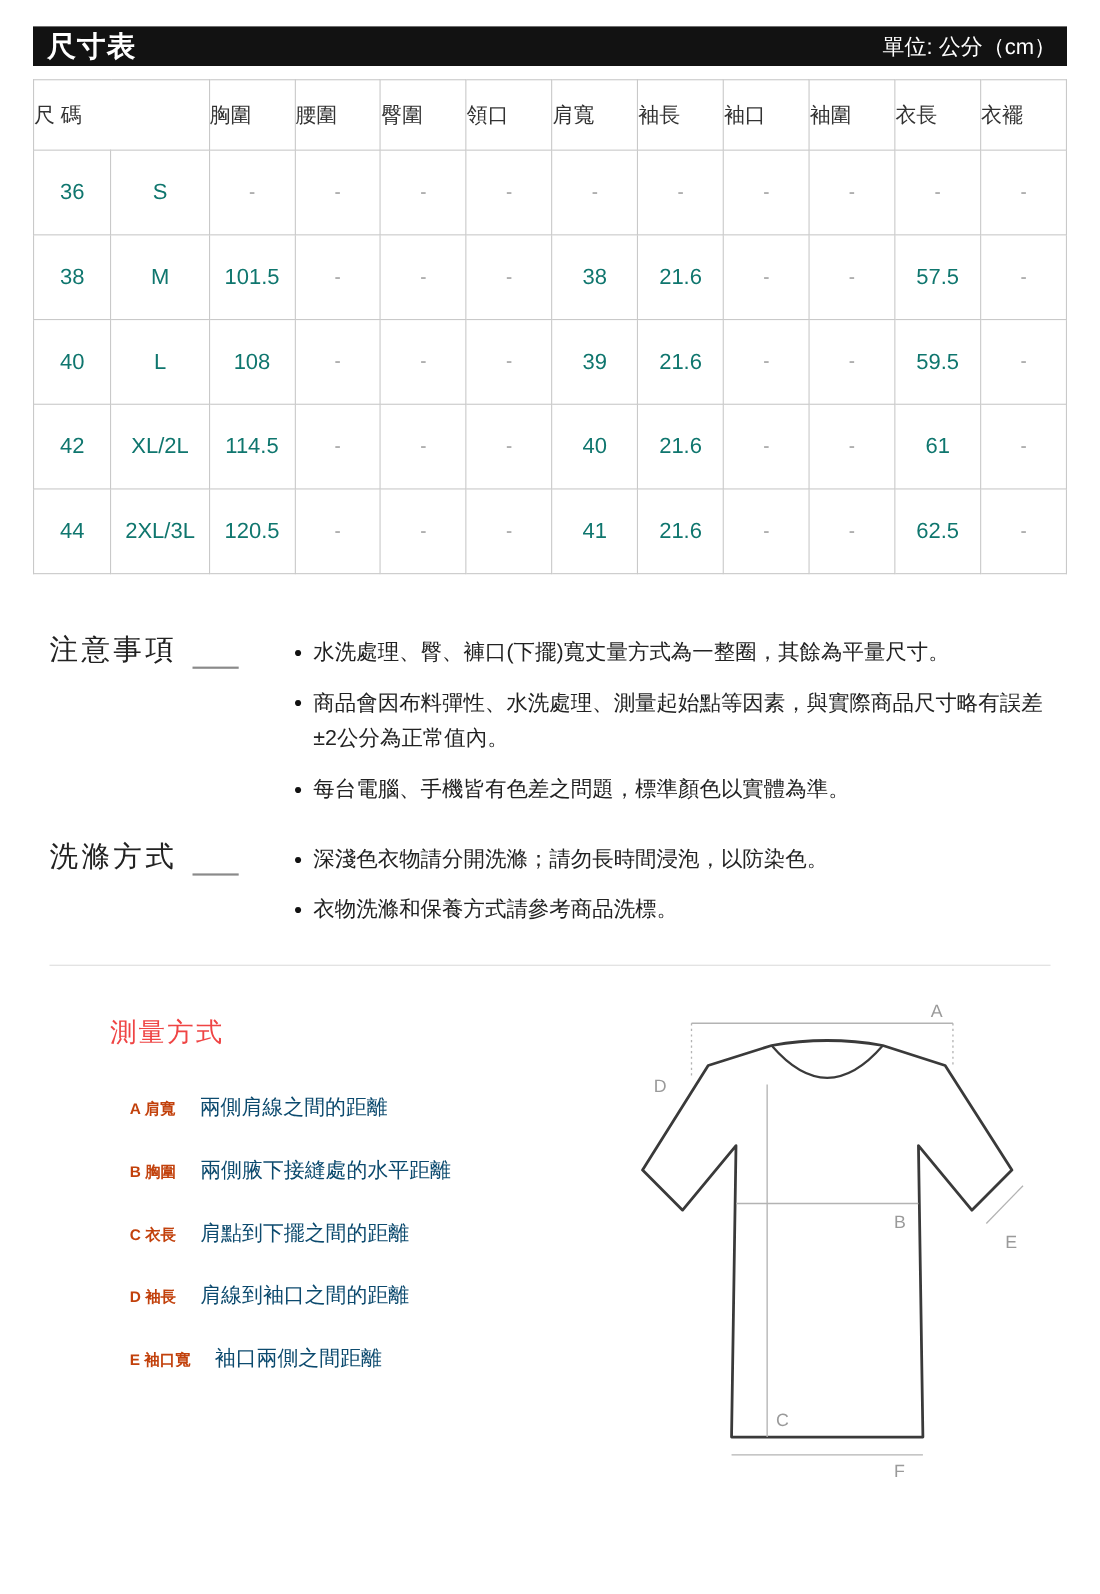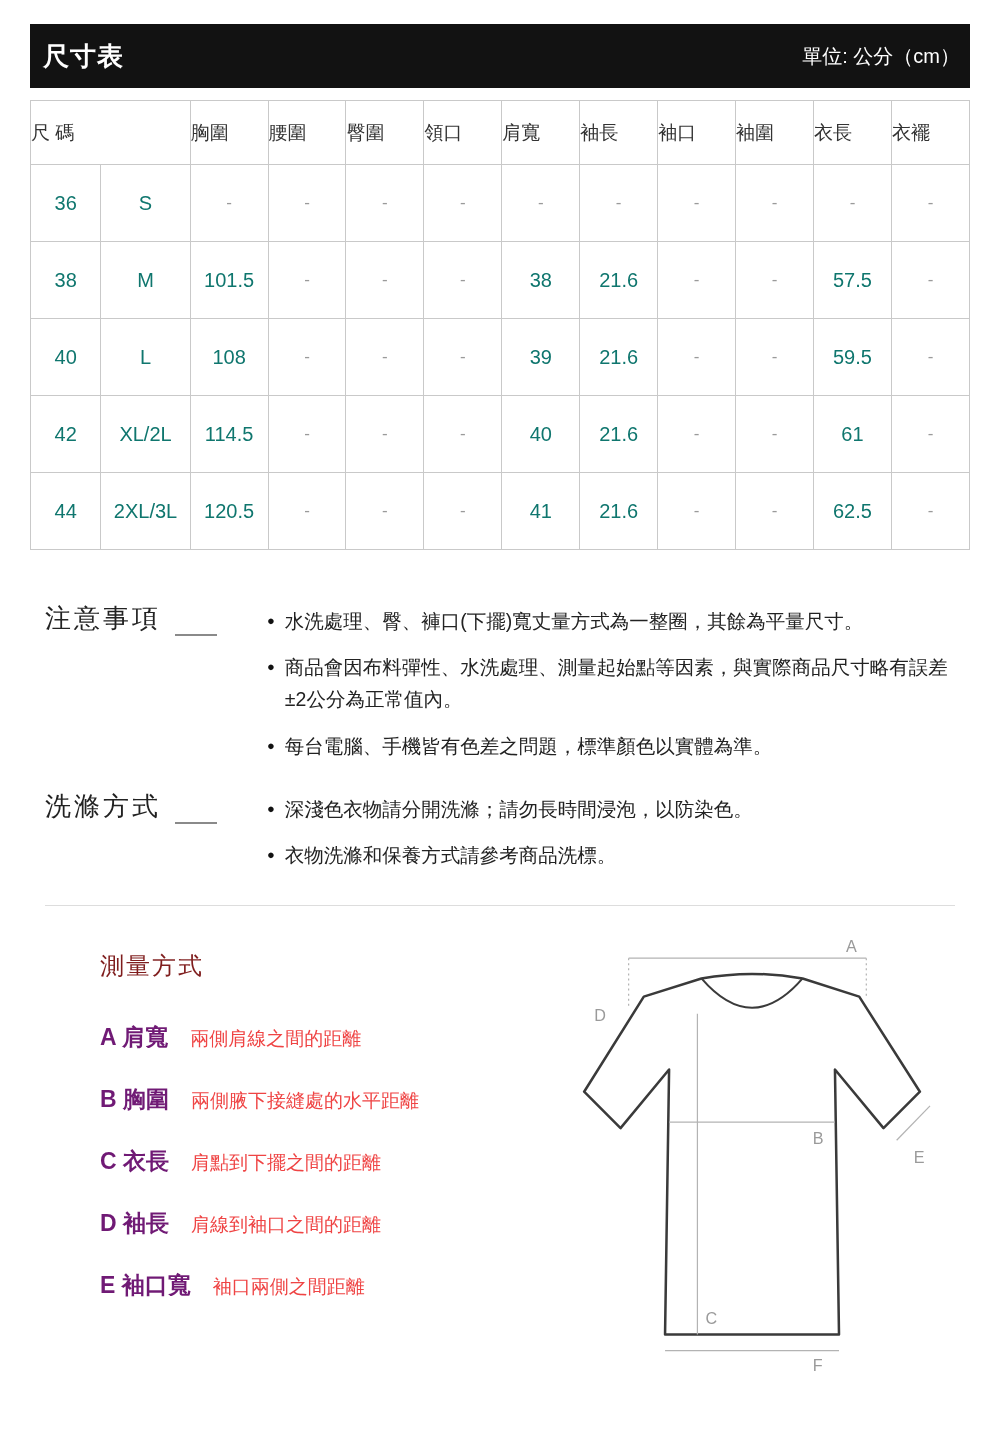--- a/index.html
+++ b/index.html
@@ -9,21 +9,21 @@
     width:1000px; height:1449px;
     margin:0 auto;
     background:#fff;
     overflow:hidden;
     font-family:"Liberation Sans","DejaVu Sans",sans-serif;
     color:#222;
   }
   
   .header-bar {
     margin:24px 30px 0;
-    height:64px;
+    height:36px;
     background:#121212;
     display:flex; align-items:center; justify-content:space-between;
     padding:0 10px 0 13px;
   }
   .header-title { color:#fff; font-size:26px; font-weight:700; letter-spacing:1px; }
   .header-unit  { color:#fff; font-size:20px; font-weight:400; }
 
   
   .table-wrap { margin:12px 30px 0; }
   table.size-table { width:100%; border-collapse:collapse; table-layout:fixed; }
@@ -49,24 +49,24 @@
   .bullet-item { display:flex; align-items:flex-start; margin-bottom:14px; }
   .bullet-item:last-child { margin-bottom:0; }
   .bullet { font-size:13px; color:#111; margin:8px 10px 0 0; flex:none; }
   .bullet-text { font-size:19.5px; line-height:1.65; color:#222; }
 
   
   .divider { margin:34px 45px 0; border-top:1px solid #ddd; height:0; }
 
   
   .measure { position:relative; margin:44px 45px 0; height:450px; }
-  .measure-title { margin:10px 0 40px 55px; font-size:24px; color:#7f1d1d; letter-spacing:2px; }
+  .measure-title { margin:10px 0 40px 55px; font-size:24px; color:#ef4444; letter-spacing:2px; }
   .m-item { display:flex; align-items:baseline; margin:0 0 31px 55px; }
-  .m-key  { font-size:23px; color:#701a75; font-weight:700; white-space:nowrap; }
-  .m-desc { font-size:19px; color:#ef4444; margin-left:22px; white-space:nowrap; }
+  .m-key  { font-size:14px; color:#c2410c; font-weight:700; white-space:nowrap;margin-left:18px; }
+  .m-desc { font-size:19px; color:#0c4a6e; margin-left:22px; white-space:nowrap; }
 
   .tshirt-svg { position:absolute; right:0; top:-12px; }
   .tshirt-svg .outline { fill:#fff; stroke:#3a3a3a; stroke-width:2.5; stroke-linejoin:round; }
   .tshirt-svg .neck    { fill:none; stroke:#3a3a3a; stroke-width:2; }
   .tshirt-svg .mline   { stroke:#b3b3b3; stroke-width:1.2; fill:none; }
   .tshirt-svg .dotted  { stroke-dasharray:2,3; }
   .tshirt-svg text { font-family:"Liberation Sans","DejaVu Sans",sans-serif; font-size:16px; fill:#9a9a9a; }
 </style>
 </head>
 <body>

